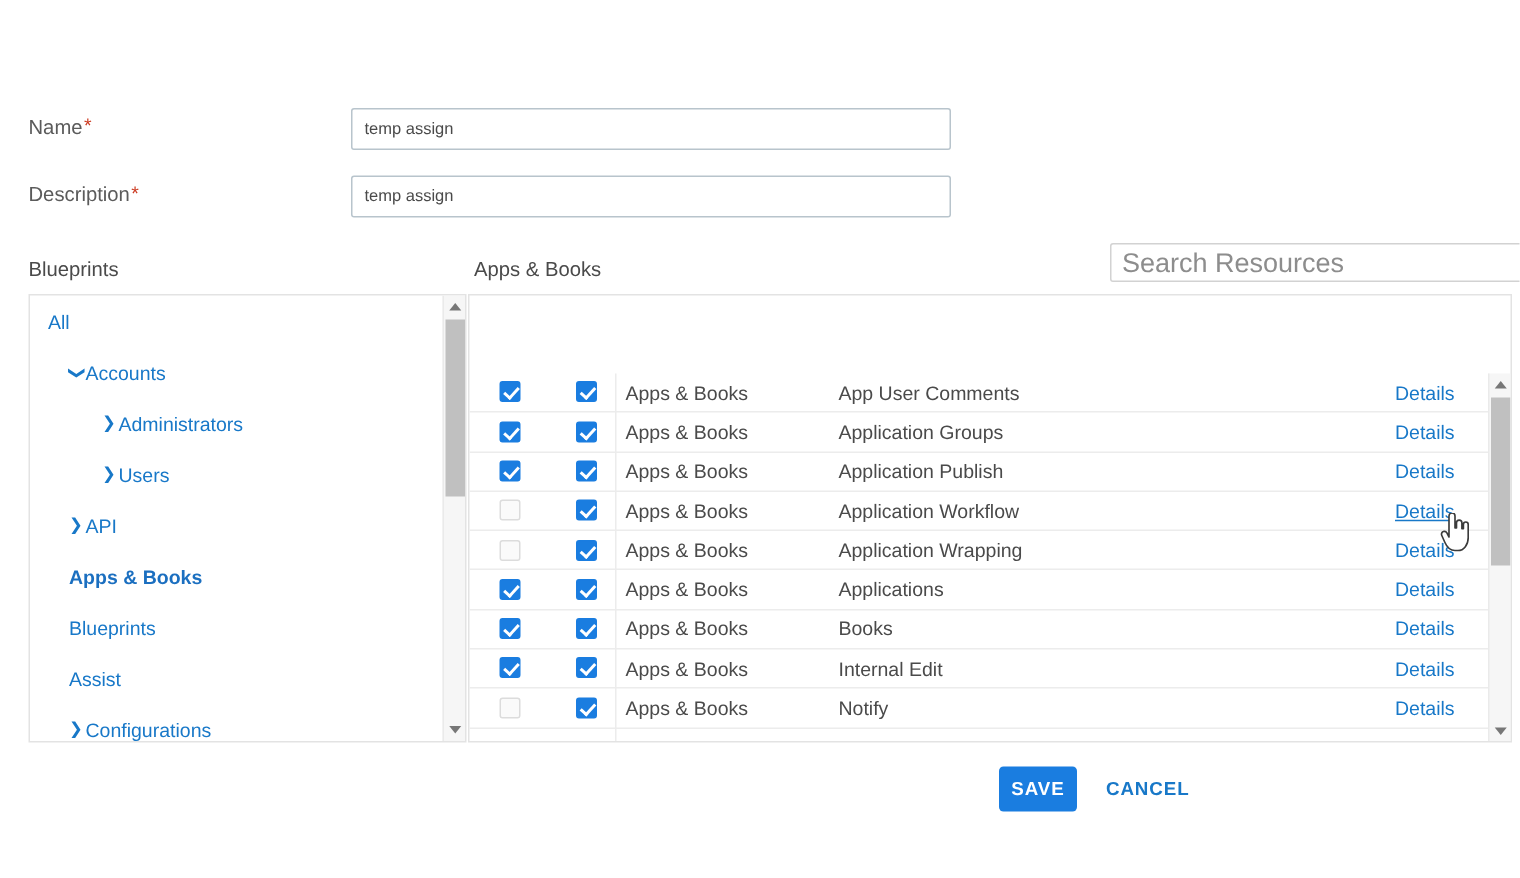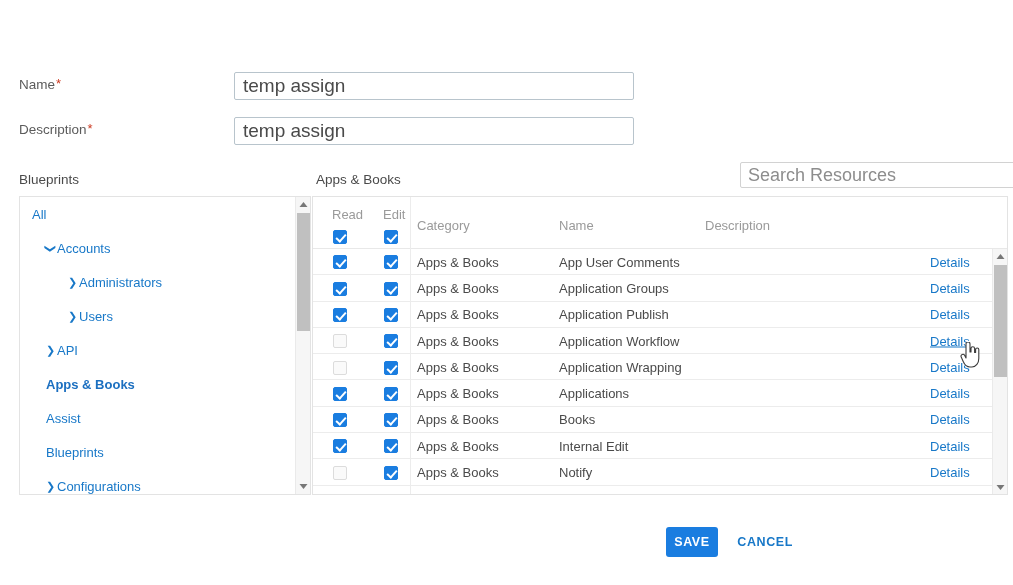--- a/index.html
+++ b/index.html
@@ -79,21 +79,21 @@
   .field-input {
     position: absolute;
     left: 234px;
     top: 0;
     width: 400px;
     height: 28px;
     border: 1px solid #b8c4cc;
     border-radius: 2px;
     background: #fff;
     font-family: "Liberation Sans", sans-serif;
-    font-size: 19px;
+    font-size: 11px;
     color: #4a4a4a;
     padding: 0 8px;
     outline: none;
   }
   .field-input::placeholder { color: #9b9b9b; }
 
   
   .section-label {
     position: absolute;
     font-size: 13.5px;
@@ -352,21 +352,21 @@
     height: 112px;
     background: #c0c0c0;
     cursor: pointer;
   }
   .sb-arrow svg { display:block; }
 
   
   .footer {
     position: absolute;
     left: 0;
-    bottom: 0;
+    bottom: 16px;
     width: 801px;
     height: 70px;
   }
   .btn-save {
     position: absolute;
     right: 83px;
     top: 12px;
     width: 52px;
     height: 30px;
     background: #1a7de0;
@@ -468,29 +468,29 @@
             <i></i>
           </span>
         </div>
         <div class="cat-item selected" style="padding-left: 26px;">
           <span class="cat-name">Apps &amp; Books</span>
           <span class="pie p100">
             <i></i>
           </span>
         </div>
         <div class="cat-item" style="padding-left: 26px;">
+          <span class="cat-name">Blueprints</span>
+          <span class="pie p75">
+            <i></i>
+            <i class="notch"></i>
+          </span>
+        </div>
+        <div class="cat-item" style="padding-left: 26px;">
           <span class="cat-name">Assist</span>
           <span class="pie p0"></span>
-        </div>
-        <div class="cat-item" style="padding-left: 26px;">
-          <span class="cat-name">Blueprints</span>
-          <span class="pie p75">
-            <i></i>
-            <i class="notch"></i>
-          </span>
         </div>
         <div class="cat-item" style="padding-left: 26px;">
           <span class="chev" style="display: inline-block;">❯</span>
           <span class="cat-name">Configurations</span>
           <span class="pie p25">
             <i></i>
           </span>
         </div>
       </div>
     <div class="cat-scroll">
@@ -502,30 +502,20 @@
       <div class="sb-thumb"></div>
       <div class="sb-arrow down">
         <svg width="9" height="7" viewBox="0 0 9 7">
             <path d="M4.5 6 L0.5 1 L8.5 1 Z" fill="#777"></path>
           </svg>
       </div>
     </div>
   </div>
 
   <div class="tbl-panel">
-    <div class="tbl-head">
-      <div class="th read">Read</div>
-      <div class="th edit">Edit</div>
-      <div class="th category">Category</div>
-      <div class="th name">Name</div>
-      <div class="th description">Description</div>
-      <div class="head-cb read"><span class="cb on"></span></div>
-      <div class="head-cb edit"><span class="cb on"></span></div>
-      <div class="col-sep head"></div>
-    </div>
 
     <div class="tbl-body" id="tbl-body">
         <div class="trow">
           <div class="cb-cell cb-read"><span class="cb on"></span></div>
           <div class="cb-cell cb-edit"><span class="cb on"></span></div>
           <div class="cell c-category">Apps &amp; Books</div>
           <div class="cell c-name">App User Comments</div>
           <div class="cell c-details">Details</div>
         </div>
         <div class="trow">

